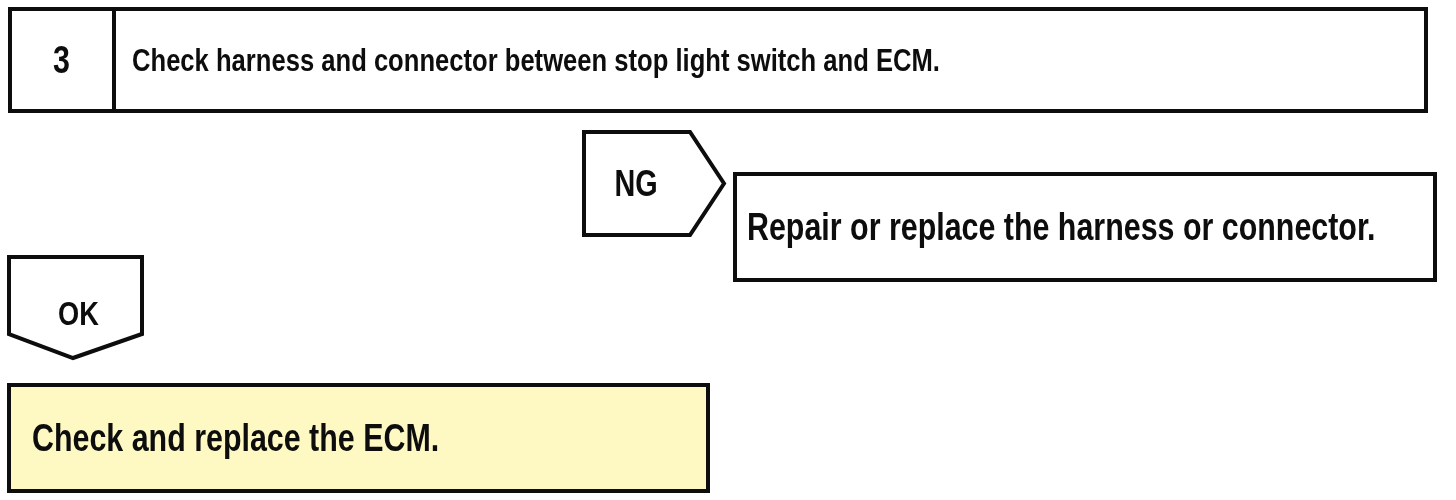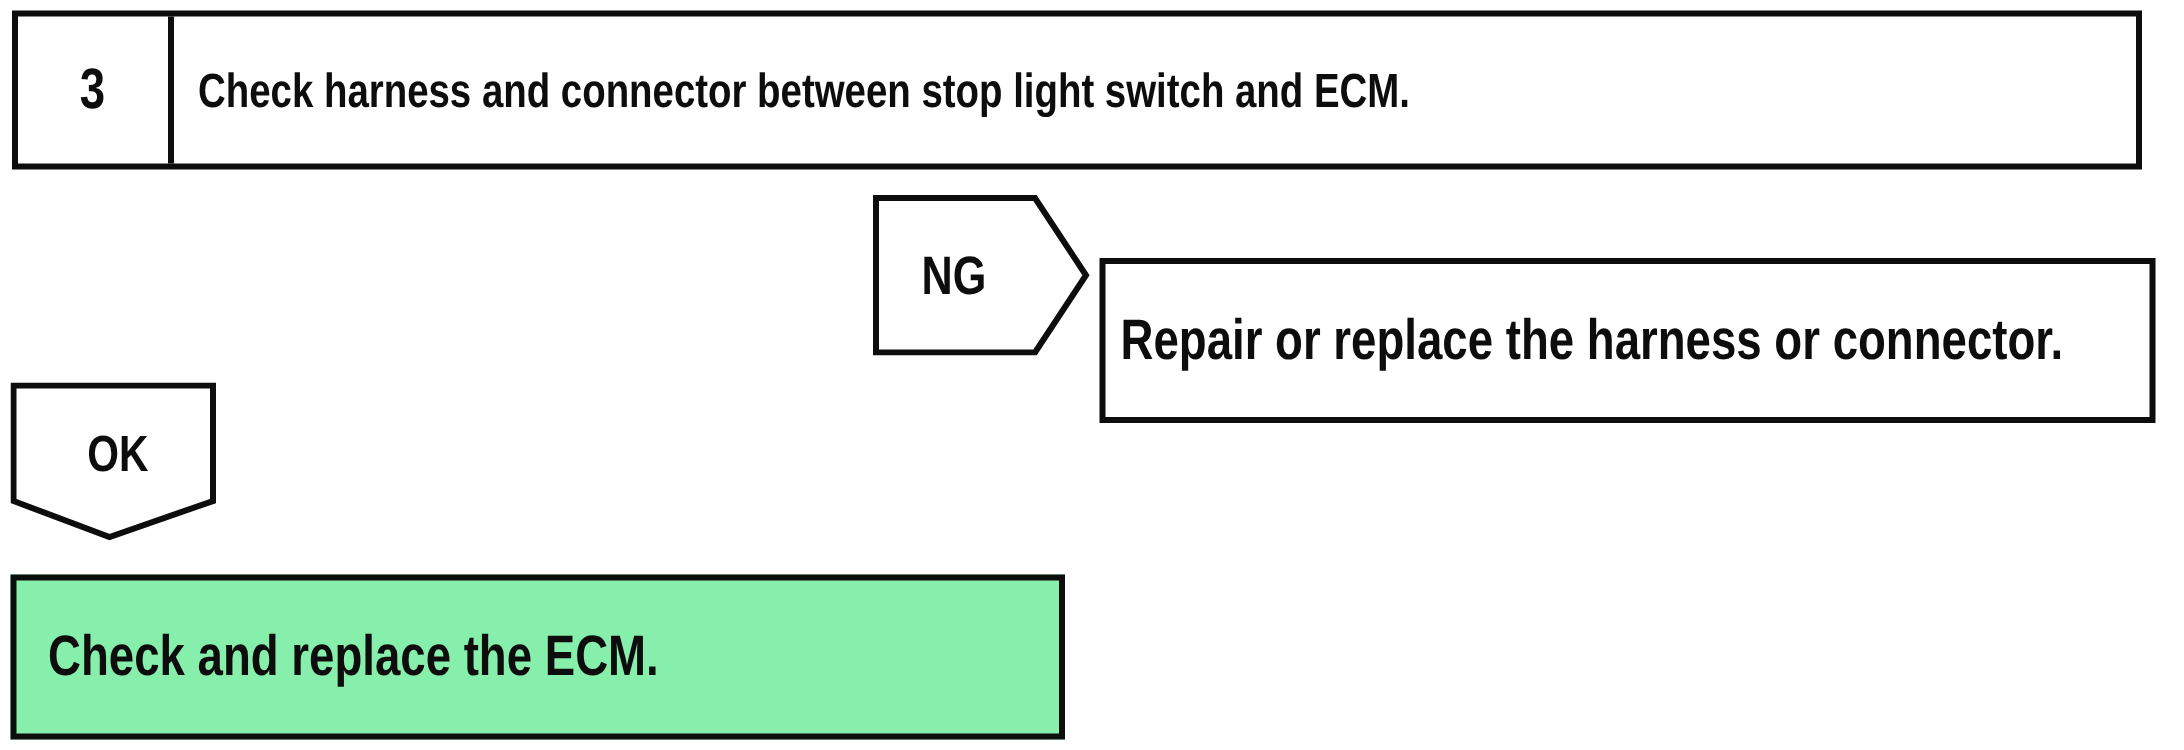--- a/index.html
+++ b/index.html
@@ -99,36 +99,36 @@
     left: 7px; top: 255px;
     width: 137px; height: 106px;
   }
   .ok-connector svg {
     position: absolute;
     left: 0; top: 0;
     display: block;
   }
   .ok-label {
     position: absolute;
-    left: 0; top: 8px;
+    left: 0; top: 18px;
     width: 118px; height: 80px;
     display: flex;
     align-items: center;
     justify-content: center;
     font-size: 34px;
     padding-left: 24px;
   }
 
   
   .ok-action-box {
     position: absolute;
     left: 7px; top: 383px;
     width: 703px; height: 110px;
     border: 4px solid #0d0d0d;
-    background: #86efac;
+    background: #fef9c3;
     display: flex;
     align-items: center;
     padding-left: 21px;
     font-size: 38px;
   }
 </style>
 </head>
 <body>
 
 <div class="page">

